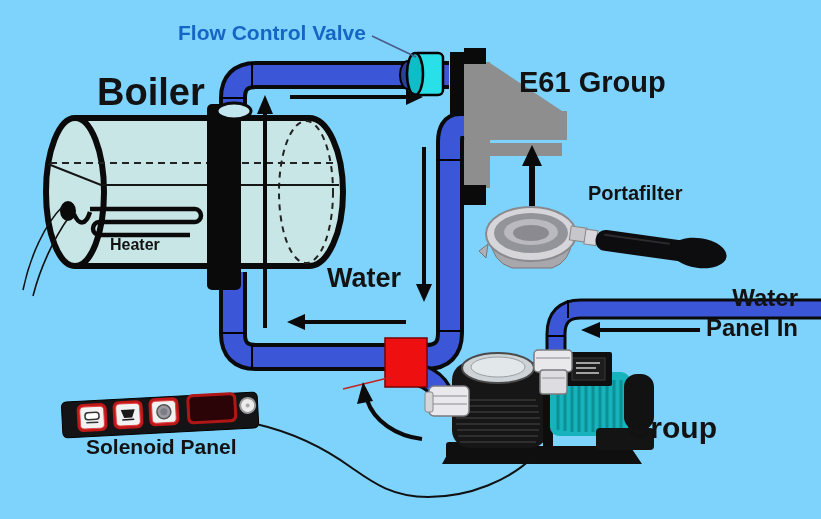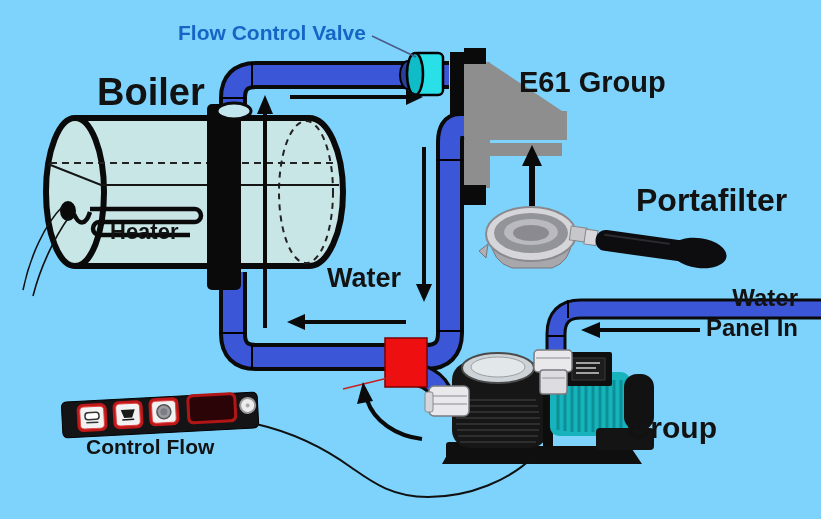--- a/index.html
+++ b/index.html
@@ -2,23 +2,23 @@
 <html style="--pipe-blue: #3b57d8; --boiler-fill: #c9e6e6; --valve-cyan: #29dfe8; --valve-cyan-dark: #10bcc8; --solenoid-red: #ee1010; --e61-gray: #8e8e8e; --pump-teal: #17b3bc; --label-blue: #1565c4; --label-red: #c42222; --outline-black: #0a0a0a; --background: #ffffff;"><head>
 <meta charset="utf-8">
 <style>
   html,body{margin:0;padding:0;background:#fff;}
   .stage{position:relative;width:821px;height:519px;background:#7dd3fc;overflow:hidden;
          font-family:"Liberation Sans",sans-serif;}
   .stage svg{position:absolute;left:0;top:0;}
   .lbl{position:absolute;font-weight:bold;color:#121212;white-space:nowrap;line-height:1.08;}
   .lbl-fcv{left:178px;top:22px;font-size:21px;color:var(--label-blue);}
   .lbl-boiler{left:97px;top:72px;font-size:38px;}
-  .lbl-heater{left:110px;top:220px;font-size:22px;}
+  .lbl-heater{left:110px;top:236px;font-size:16px;}
   .lbl-e61{left:519px;top:47px;font-size:29px;margin-top:20px;}
-  .lbl-porta{left:588px;top:183px;font-size:32px;margin-left:48px;}
+  .lbl-porta{left:588px;top:183px;font-size:20px;}
   .lbl-waterflow{left:298px;top:263px;width:132px;font-size:27px;text-align:center;line-height:31px;}
   .lbl-solenoid{left:186px;top:373px;font-size:21px;color:var(--label-red);}
   .lbl-waterin{left:698px;top:283px;width:100px;font-size:24px;text-align:right;line-height:30px;}
   .lbl-pump{left:627px;top:412px;font-size:30px;}
   .lbl-cpanel{left:86px;top:436px;font-size:21px;}
   .lbl span{display:block;}
 </style>
 </head>
 <body>
 
@@ -239,14 +239,14 @@
   <div class="lbl lbl-e61">E61 Group</div>
   <div class="lbl lbl-porta">Portafilter</div>
   <div class="lbl lbl-waterflow">
     <span>Water</span>
   </div>
   <div class="lbl lbl-waterin">
     <span>Water</span>
     <span>Panel In</span>
   </div>
   <div class="lbl lbl-pump">Group</div>
-  <div class="lbl lbl-cpanel">Control Flow</div>
+  <div class="lbl lbl-cpanel">Solenoid Panel</div>
 </div>
 
 </body></html>

